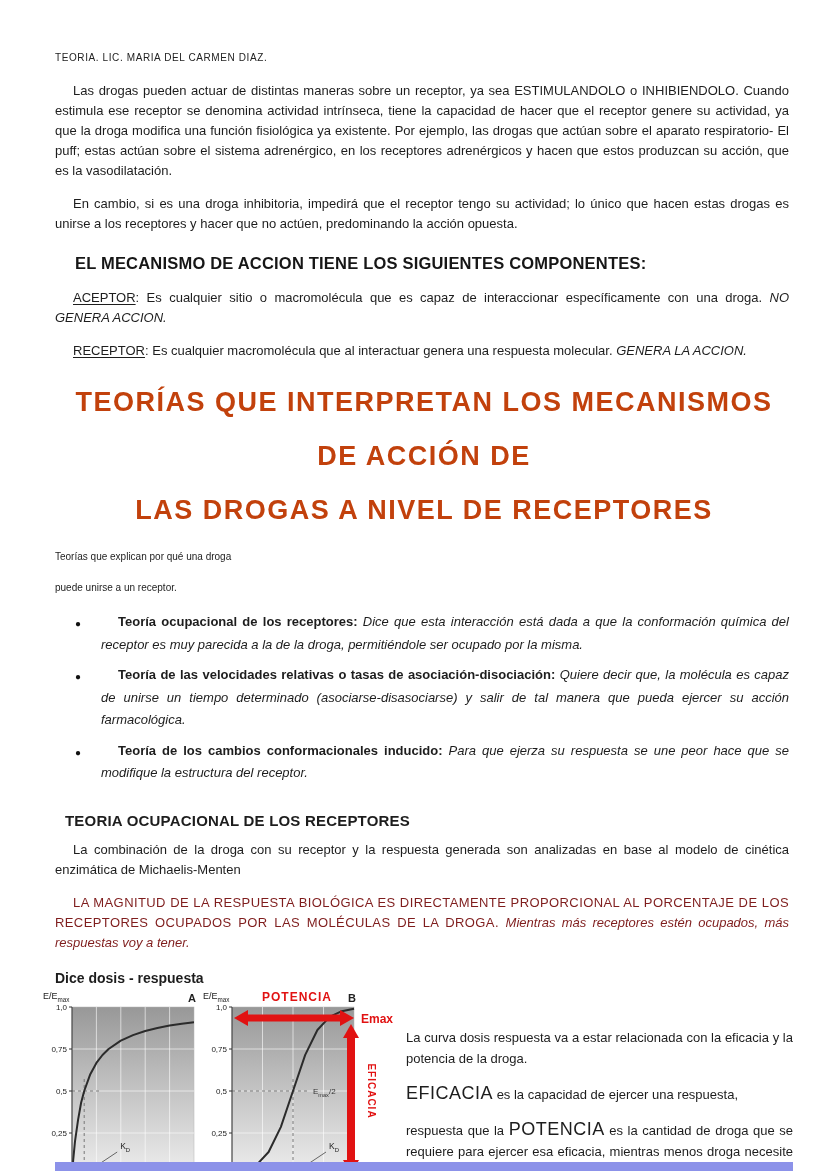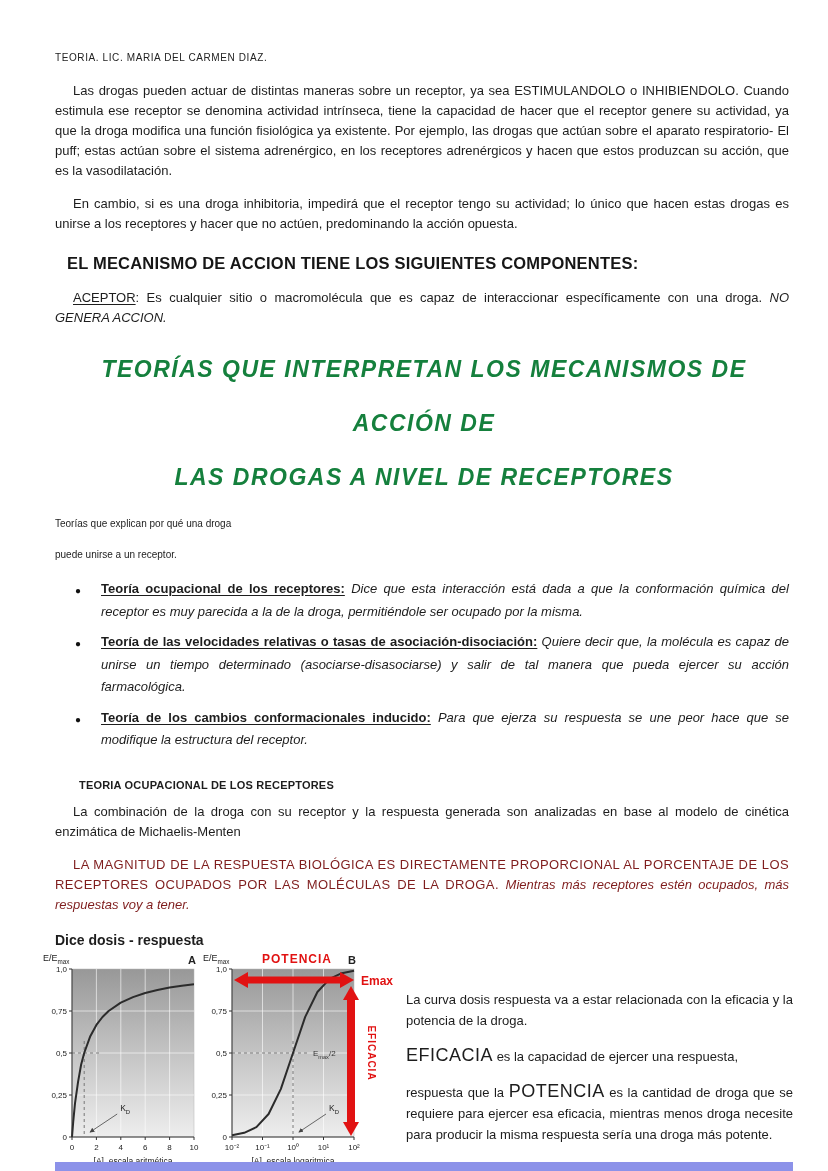--- a/index.html
+++ b/index.html
@@ -4,34 +4,34 @@
 <style>
   html,body{margin:0;padding:0;}
   body{
     width:828px;height:1171px;position:relative;overflow:hidden;
     background:#ffffff;color:#1d1d1d;
     font-family:"Liberation Sans",sans-serif;
   }
   .content{padding:52px 35px 0 55px;}
   .doc-header{font-size:10px;letter-spacing:.6px;color:#222;margin-bottom:18px;}
   .p{margin:0 4px 13px 0;font-size:13px;line-height:20px;text-align:justify;text-indent:18px;}
-  .h-mech{font-size:16.5px;font-weight:600;letter-spacing:.2px;margin:20px 0 15px 12px;color:#161616;}
+  .h-mech{font-size:16.5px;font-weight:600;letter-spacing:.2px;margin:20px 0 15px 20px;color:#161616;}
   .term{text-decoration:underline;text-underline-offset:2px;}
   .note-italic{font-style:italic;}
   .big-title{
-    color:#15803d;font-weight:700;font-style:italic;font-size:23px;
+    color:#c2410c;font-weight:700;font-size:27px;
     text-align:center;line-height:54px;letter-spacing:1.5px;margin:14px 0 10px;
   }
   .intro-line{margin:0 0 11px;font-size:10px;line-height:20px;}
   ul.bullets{list-style:none;margin:13px 0 0;padding:0 0 0 46px;}
   ul.bullets li{position:relative;margin-bottom:8px;font-size:13px;line-height:22.5px;text-align:justify;padding-right:4px;}
   ul.bullets li::before{content:'\25CF';position:absolute;left:-26px;top:2px;font-size:10px;color:#111;}
-  .b-lead{text-decoration:underline;text-underline-offset:2px;font-weight:600;}
+  .b-lead{text-underline-offset:2px;font-weight:600;margin-left:17px;}
   .b-desc{font-style:italic;}
-  .h-occ{font-weight:700;font-size:11px;margin:27px 0 11px 24px;letter-spacing:.2px;}
+  .h-occ{font-weight:700;font-size:15px;margin:27px 0 11px 10px;letter-spacing:.2px;}
   .purple{color:#7f1d1d;}
   .purple .purple-caps{letter-spacing:.4px;}
   .purple .purple-it{font-style:italic;}
   .h-curve{font-weight:700;font-size:14px;margin:17px 0 5px;}
   .figure{display:flex;margin-left:-13px;margin-top:2px;}
   .chart-svg{display:block;flex:0 0 auto;}
   .chart-svg text{font-family:"Liberation Sans",sans-serif;}
   .fig-text{width:392px;margin-left:4px;padding-top:36px;font-size:13px;line-height:21px;}
   .fig-text p{margin:0 0 14px;text-align:justify;}
   .big-term{font-size:18px;letter-spacing:.5px;}
@@ -44,20 +44,21 @@
 
   <div class="doc-header">TEORIA. LIC. MARIA DEL CARMEN DIAZ.</div>
 
   <p class="p">Las drogas pueden actuar de distintas maneras sobre un receptor, ya sea ESTIMULANDOLO o INHIBIENDOLO. Cuando estimula ese receptor se denomina actividad intrínseca, tiene la capacidad de hacer que el receptor genere su actividad, ya que la droga modifica una función fisiológica ya existente. Por ejemplo, las drogas que actúan sobre el aparato respiratorio- El puff; estas actúan sobre el sistema adrenérgico, en los receptores adrenérgicos y hacen que estos produzcan su acción, que es la vasodilatación.</p>
   <p class="p">En cambio, si es una droga inhibitoria, impedirá que el receptor tengo su actividad; lo único que hacen estas drogas es unirse a los receptores y hacer que no actúen, predominando la acción opuesta.</p>
 
   <div class="h-mech">EL MECANISMO DE ACCION TIENE LOS SIGUIENTES COMPONENTES:</div>
 
   <p class="p"><span class="term">ACEPTOR</span><span>: Es cualquier sitio o macromolécula que es capaz de interaccionar específicamente con una droga. </span><span class="note-italic">NO GENERA ACCION.</span></p>
 
+  <p class="p"><span class="term">RECEPTOR</span><span>: Es cualquier macromolécula que al interactuar genera una respuesta molecular. </span><span class="note-italic">GENERA LA ACCION.</span></p>
 
   <div class="big-title"><span>TEORÍAS QUE INTERPRETAN LOS MECANISMOS DE ACCIÓN DE</span><br><span>LAS DROGAS A NIVEL DE RECEPTORES</span></div>
 
   <p class="intro-line">Teorías que explican por qué una droga</p>
   <p class="intro-line">puede unirse a un receptor.</p>
 
   <ul class="bullets">
     <li><span class="b-lead">Teoría ocupacional de los receptores:</span> <span class="b-desc">Dice que esta interacción está dada a que la conformación química del receptor es muy parecida a la de la droga, permitiéndole ser ocupado por la misma.</span></li>
     <li><span class="b-lead">Teoría de las velocidades relativas o tasas de asociación-disociación:</span> <span class="b-desc">Quiere decir que, la molécula es capaz de unirse un tiempo determinado (asociarse-disasociarse) y salir de tal manera que pueda ejercer su acción farmacológica.</span></li>
     <li><span class="b-lead">Teoría de los cambios conformacionales inducido:</span> <span class="b-desc">Para que ejerza su respuesta se une peor hace que se modifique la estructura del receptor.</span></li>

